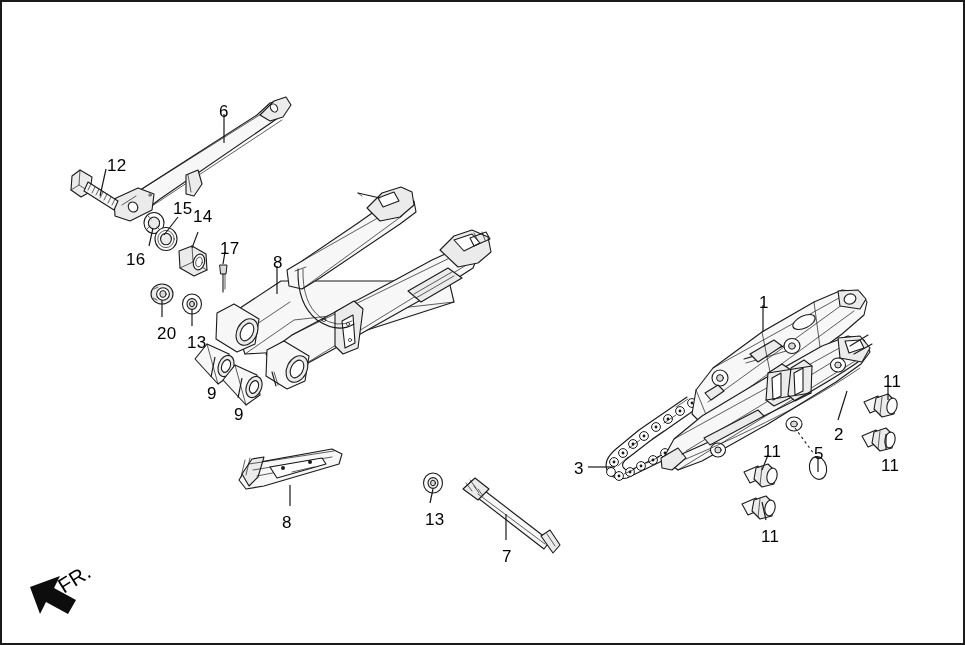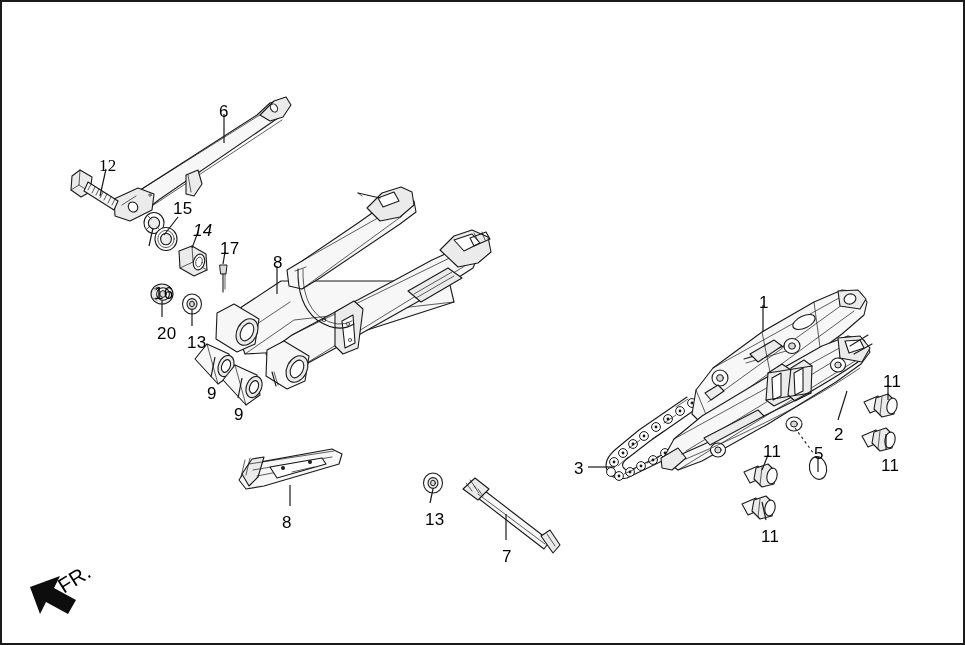--- a/index.html
+++ b/index.html
@@ -420,23 +420,23 @@
       <div class="callout" style="left: 217px; top: 101px;">6</div>
       <div class="callout" style="left: 500px; top: 546px;">7</div>
       <div class="callout" style="left: 271px; top: 252px;">8</div>
       <div class="callout" style="left: 205px; top: 383px;">9</div>
       <div class="callout" style="left: 232px; top: 404px;">9</div>
       <div class="callout" style="left: 280px; top: 512px;">8</div>
       <div class="callout" style="left: 881px; top: 371px;">11</div>
       <div class="callout" style="left: 879px; top: 455px;">11</div>
       <div class="callout" style="left: 761px; top: 441px;">11</div>
       <div class="callout" style="left: 759px; top: 526px;">11</div>
-      <div class="callout" style="left: 97px; top: 155px; font-family: Liberation Serif, serif;">12</div>
+      <div class="callout" style="left: 105px; top: 155px;">12</div>
       <div class="callout" style="left: 185px; top: 332px;">13</div>
       <div class="callout" style="left: 423px; top: 509px;">13</div>
-      <div class="callout" style="left: 191px; top: 220px; font-style: italic;">14</div>
+      <div class="callout" style="left: 191px; top: 206px;">14</div>
       <div class="callout" style="left: 171px; top: 198px;">15</div>
-      <div class="callout" style="left: 152px; top: 249px; margin-top: 34px;">16</div>
+      <div class="callout" style="left: 124px; top: 249px;">16</div>
       <div class="callout" style="left: 218px; top: 238px;">17</div>
       <div class="callout" style="left: 155px; top: 323px;">20</div>
     </div>
 
 </div>
 
 </body></html>

